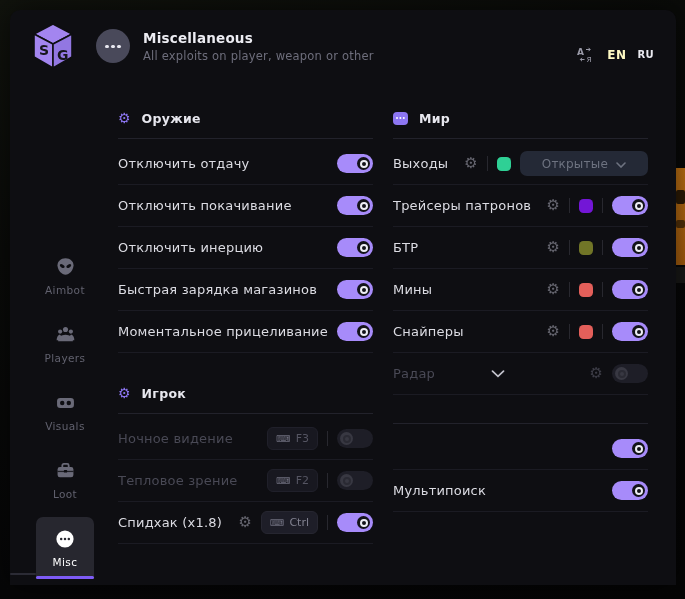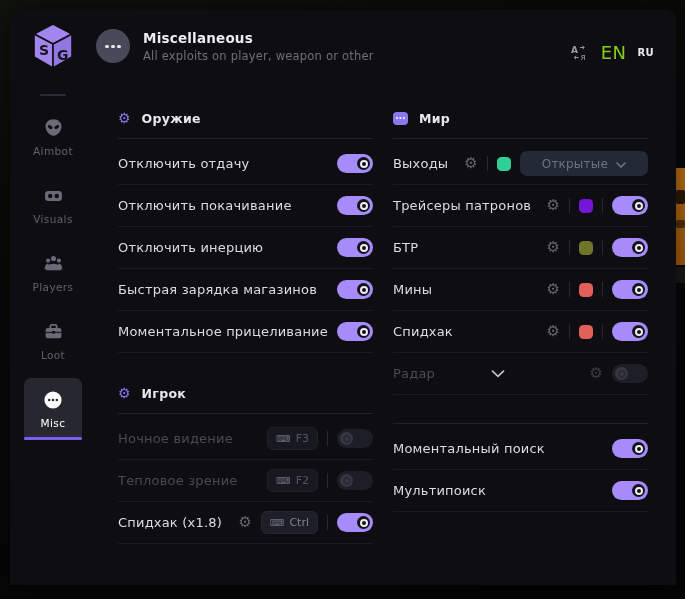--- a/index.html
+++ b/index.html
@@ -25,26 +25,26 @@
   .topbar{height:72px;flex-shrink:0;display:flex;align-items:center}
   .logo-box{width:86px;display:flex;justify-content:center;align-items:center}
   .topbar-main{flex:1;display:flex;align-items:flex-end;gap:13px;padding-right:22px}
   .header-circle{width:34px;height:34px;border-radius:50%;background:#49495a;position:relative;flex-shrink:0}
   .header-circle::after{content:"";position:absolute;left:9px;top:15.5px;width:3.5px;height:3.5px;border-radius:50%;
     background:#e8e8f0;box-shadow:6px 0 0 #e8e8f0,12px 0 0 #e8e8f0}
   .titles{display:flex;flex-direction:column;gap:3px}
   .title{color:#ececf2;font-size:13.5px;font-weight:bold;letter-spacing:.2px}
   .subtitle{color:#6e6e7c;font-size:11.5px;letter-spacing:.2px}
   .lang{margin-left:auto;display:flex;align-items:center;gap:11px}
-  .lang-en{color:#84cc16;font-size:18px;font-weight:normal;cursor:pointer;letter-spacing:.4px}
+  .lang-en{color:#fef9c3;font-size:12px;font-weight:bold;cursor:pointer;letter-spacing:.4px}
   .lang-ru{color:#eaeaf1;font-size:10px;font-weight:bold;cursor:pointer;letter-spacing:.4px}
 
   
   .body-row{flex:1;display:flex;min-height:0}
-  .sidebar{width:86px;flex-shrink:0;display:flex;flex-direction:column;align-items:center}
+  .sidebar{width:86px;flex-shrink:0;display:flex;flex-direction:row;align-items:flex-end}
   .sidebar-divider{width:26px;height:2px;border-radius:2px;background:#2b2b35;margin:12px 0 10px}
   .nav-item{width:58px;height:62px;margin-bottom:6px;display:flex;flex-direction:column;align-items:center;
     justify-content:center;gap:7px;cursor:pointer;position:relative;border-radius:7px 7px 0 0}
   .nav-item .nlbl{font-size:10.5px;color:#61616e;letter-spacing:.4px}
   .nav-item .nicon{color:#6a6a78;height:20px;display:flex;align-items:center}
   .nav-item.active{background:#27272f}
   .nav-item.active .nlbl{color:#ffffff}
   .nav-item.active::after{content:"";position:absolute;left:0;right:0;bottom:0;height:3px;background:#7e5cf6;border-radius:2px}
 
   .main{flex:1;display:flex;padding:24px 28px 0 22px;min-width:0}
@@ -137,39 +137,39 @@
                 <path d="M9 1.2 C13.6 1.2 16.6 4.4 16.6 7.8 C16.6 12.6 12.4 16.8 9 16.8 C5.6 16.8 1.4 12.6 1.4 7.8 C1.4 4.4 4.4 1.2 9 1.2 Z" fill="currentColor"></path>
                 <ellipse cx="5.9" cy="8.6" rx="2.5" ry="1.5" transform="rotate(28 5.9 8.6)" fill="#0e0e12"></ellipse>
                 <ellipse cx="12.1" cy="8.6" rx="2.5" ry="1.5" transform="rotate(-28 12.1 8.6)" fill="#0e0e12"></ellipse>
               </svg>
             </span>
             <div class="nlbl">Aimbot</div>
           </div>
           <div class="nav-item">
             <span class="nicon">
               <svg width="19" height="19" viewBox="0 0 18 18">
-                <rect x="1" y="4.8" width="16" height="9.4" rx="3" fill="currentColor"></rect>
-                <circle cx="5.9" cy="9.5" r="2.1" fill="#0e0e12"></circle>
-                <circle cx="12.1" cy="9.5" r="2.1" fill="#0e0e12"></circle>
-              </svg>
-            </span>
-            <div class="nlbl">Visuals</div>
-          </div>
-          <div class="nav-item">
-            <span class="nicon">
-              <svg width="19" height="19" viewBox="0 0 18 18">
                 <circle cx="9" cy="4.3" r="2.4" fill="currentColor"></circle>
                 <circle cx="3.9" cy="6.2" r="2" fill="currentColor"></circle>
                 <circle cx="14.1" cy="6.2" r="2" fill="currentColor"></circle>
                 <path d="M2 15.5 C2 11.8 4.8 9.2 9 9.2 C13.2 9.2 16 11.8 16 15.5 Z" fill="currentColor"></path>
                 <path d="M0.6 14.5 C0.6 11.6 1.8 9.6 3.6 8.9 L5 10.4 L3.4 14.5 Z" fill="currentColor"></path>
                 <path d="M17.4 14.5 C17.4 11.6 16.2 9.6 14.4 8.9 L13 10.4 L14.6 14.5 Z" fill="currentColor"></path>
               </svg>
             </span>
             <div class="nlbl">Players</div>
+          </div>
+          <div class="nav-item">
+            <span class="nicon">
+              <svg width="19" height="19" viewBox="0 0 18 18">
+                <rect x="1" y="4.8" width="16" height="9.4" rx="3" fill="currentColor"></rect>
+                <circle cx="5.9" cy="9.5" r="2.1" fill="#0e0e12"></circle>
+                <circle cx="12.1" cy="9.5" r="2.1" fill="#0e0e12"></circle>
+              </svg>
+            </span>
+            <div class="nlbl">Visuals</div>
           </div>
           <div class="nav-item">
             <span class="nicon">
               <svg width="19" height="19" viewBox="0 0 18 18">
                 <rect x="6" y="2.8" width="6" height="4.4" rx="1.4" fill="none" stroke="currentColor" stroke-width="1.7"></rect>
                 <rect x="1.5" y="5.8" width="15" height="9.6" rx="2.2" fill="currentColor"></rect>
                 <rect x="1.5" y="9.3" width="15" height="1.2" fill="#0e0e12" opacity=".8"></rect>
                 <rect x="7.4" y="8.6" width="3.2" height="2.4" rx="0.8" fill="#0e0e12"></rect>
               </svg>
             </span>
@@ -336,21 +336,21 @@
                 <span class="gear">⚙</span>
                 <span class="vsep"></span>
                 <span class="swatch" style="background: rgb(227, 95, 90);"></span>
                 <span class="vsep"></span>
                 <span class="toggle on">
                   <span class="knob"></span>
                 </span>
               </span>
             </div>
             <div class="row">
-              <span class="rlbl">Спидхак</span>
+              <span class="rlbl">Снайперы</span>
               <span class="controls">
                 <span class="gear">⚙</span>
                 <span class="vsep"></span>
                 <span class="swatch" style="background: rgb(227, 95, 90);"></span>
                 <span class="vsep"></span>
                 <span class="toggle on">
                   <span class="knob"></span>
                 </span>
               </span>
             </div>
@@ -365,21 +365,20 @@
                 <span class="gear">⚙</span>
                 <span class="toggle off">
                   <span class="knob"></span>
                 </span>
               </span>
             </div>
           </section>
           <section class="sec mt">
             <div class="sec-div"></div>
             <div class="row">
-              <span class="rlbl">Моментальный поиск</span>
               <span class="controls">
                 <span class="toggle on">
                   <span class="knob"></span>
                 </span>
               </span>
             </div>
             <div class="row">
               <span class="rlbl">Мультипоиск</span>
               <span class="controls">
                 <span class="toggle on">

